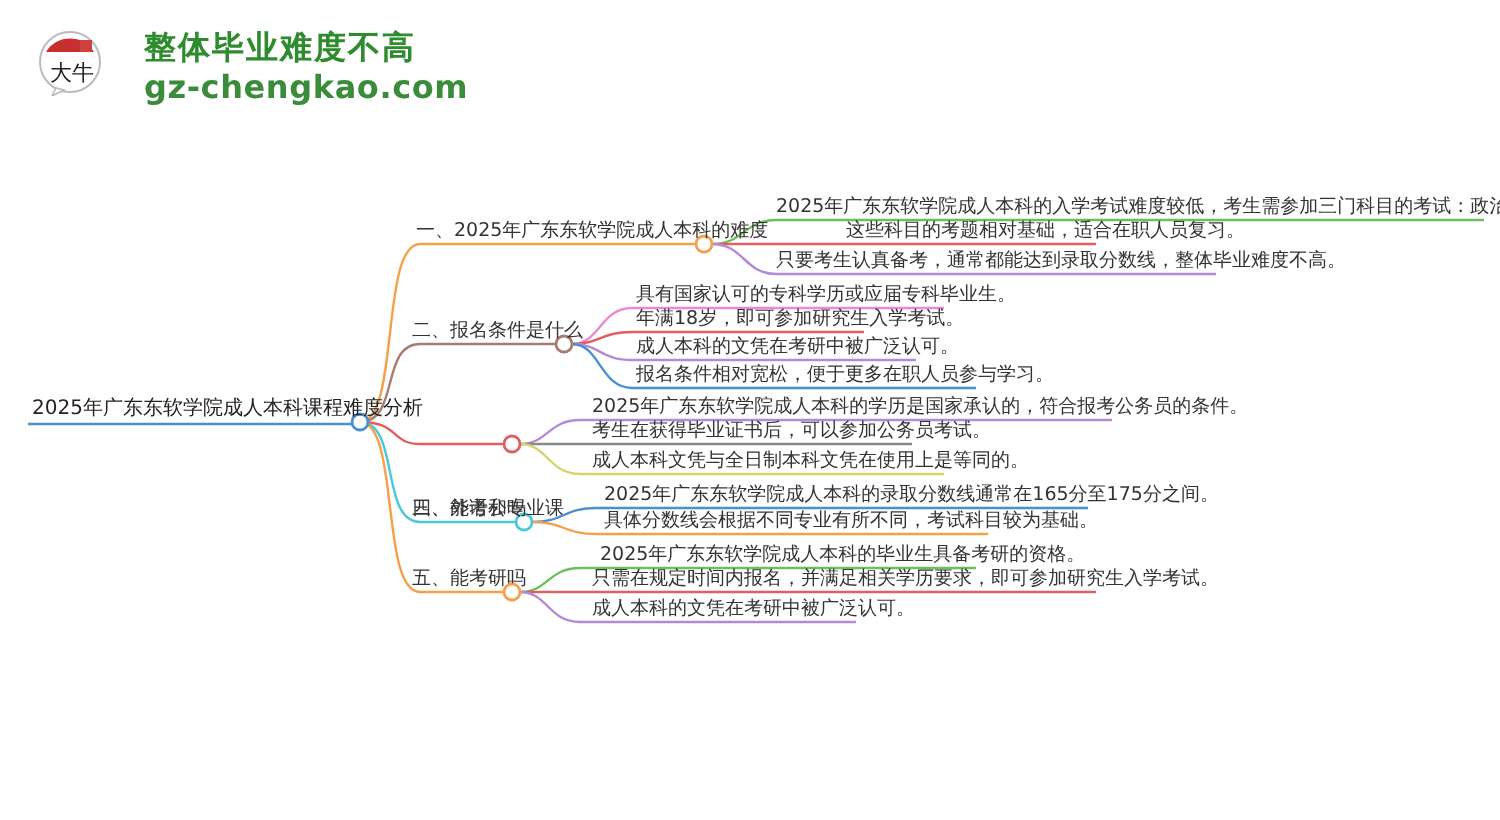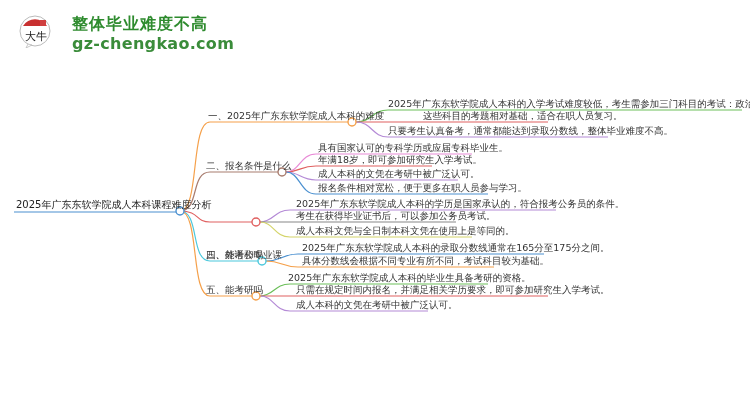--- a/index.html
+++ b/index.html
@@ -85,15 +85,15 @@
 <div class="t" style="left:318px; top:168px;">成人本科的文凭在考研中被广泛认可。</div>
 <div class="t" style="left:318px; top:182px;">报名条件相对宽松，便于更多在职人员参与学习。</div>
 
 <div class="t" style="left:296px; top:198px;">2025年广东东软学院成人本科的学历是国家承认的，符合报考公务员的条件。</div>
 <div class="t" style="left:296px; top:210px;">考生在获得毕业证书后，可以参加公务员考试。</div>
 <div class="t" style="left:296px; top:225px;">成人本科文凭与全日制本科文凭在使用上是等同的。</div>
 
 <div class="t" style="left:302px; top:242px;">2025年广东东软学院成人本科的录取分数线通常在165分至175分之间。</div>
 <div class="t" style="left:302px; top:255px;">具体分数线会根据不同专业有所不同，考试科目较为基础。</div>
 
-<div class="t" style="left:288px; top:272px;text-align:center;">2025年广东东软学院成人本科的毕业生具备考研的资格。</div>
+<div class="t" style="left:300px; top:272px;text-align:center;">2025年广东东软学院成人本科的毕业生具备考研的资格。</div>
 <div class="t" style="left:296px; top:284px;">只需在规定时间内报名，并满足相关学历要求，即可参加研究生入学考试。</div>
 <div class="t" style="left:296px; top:299px;">成人本科的文凭在考研中被广泛认可。</div>
 
 </body></html>

